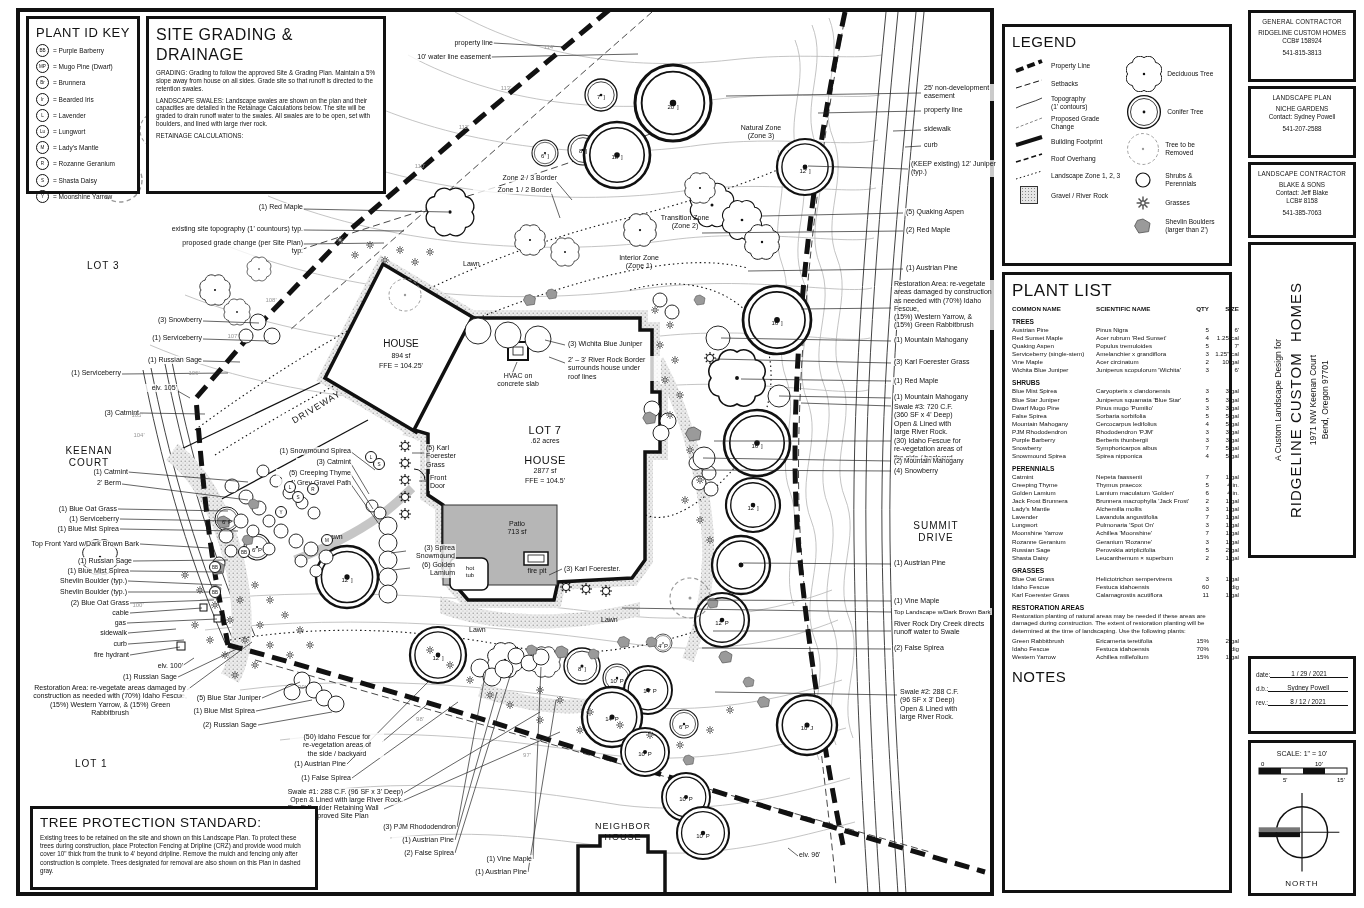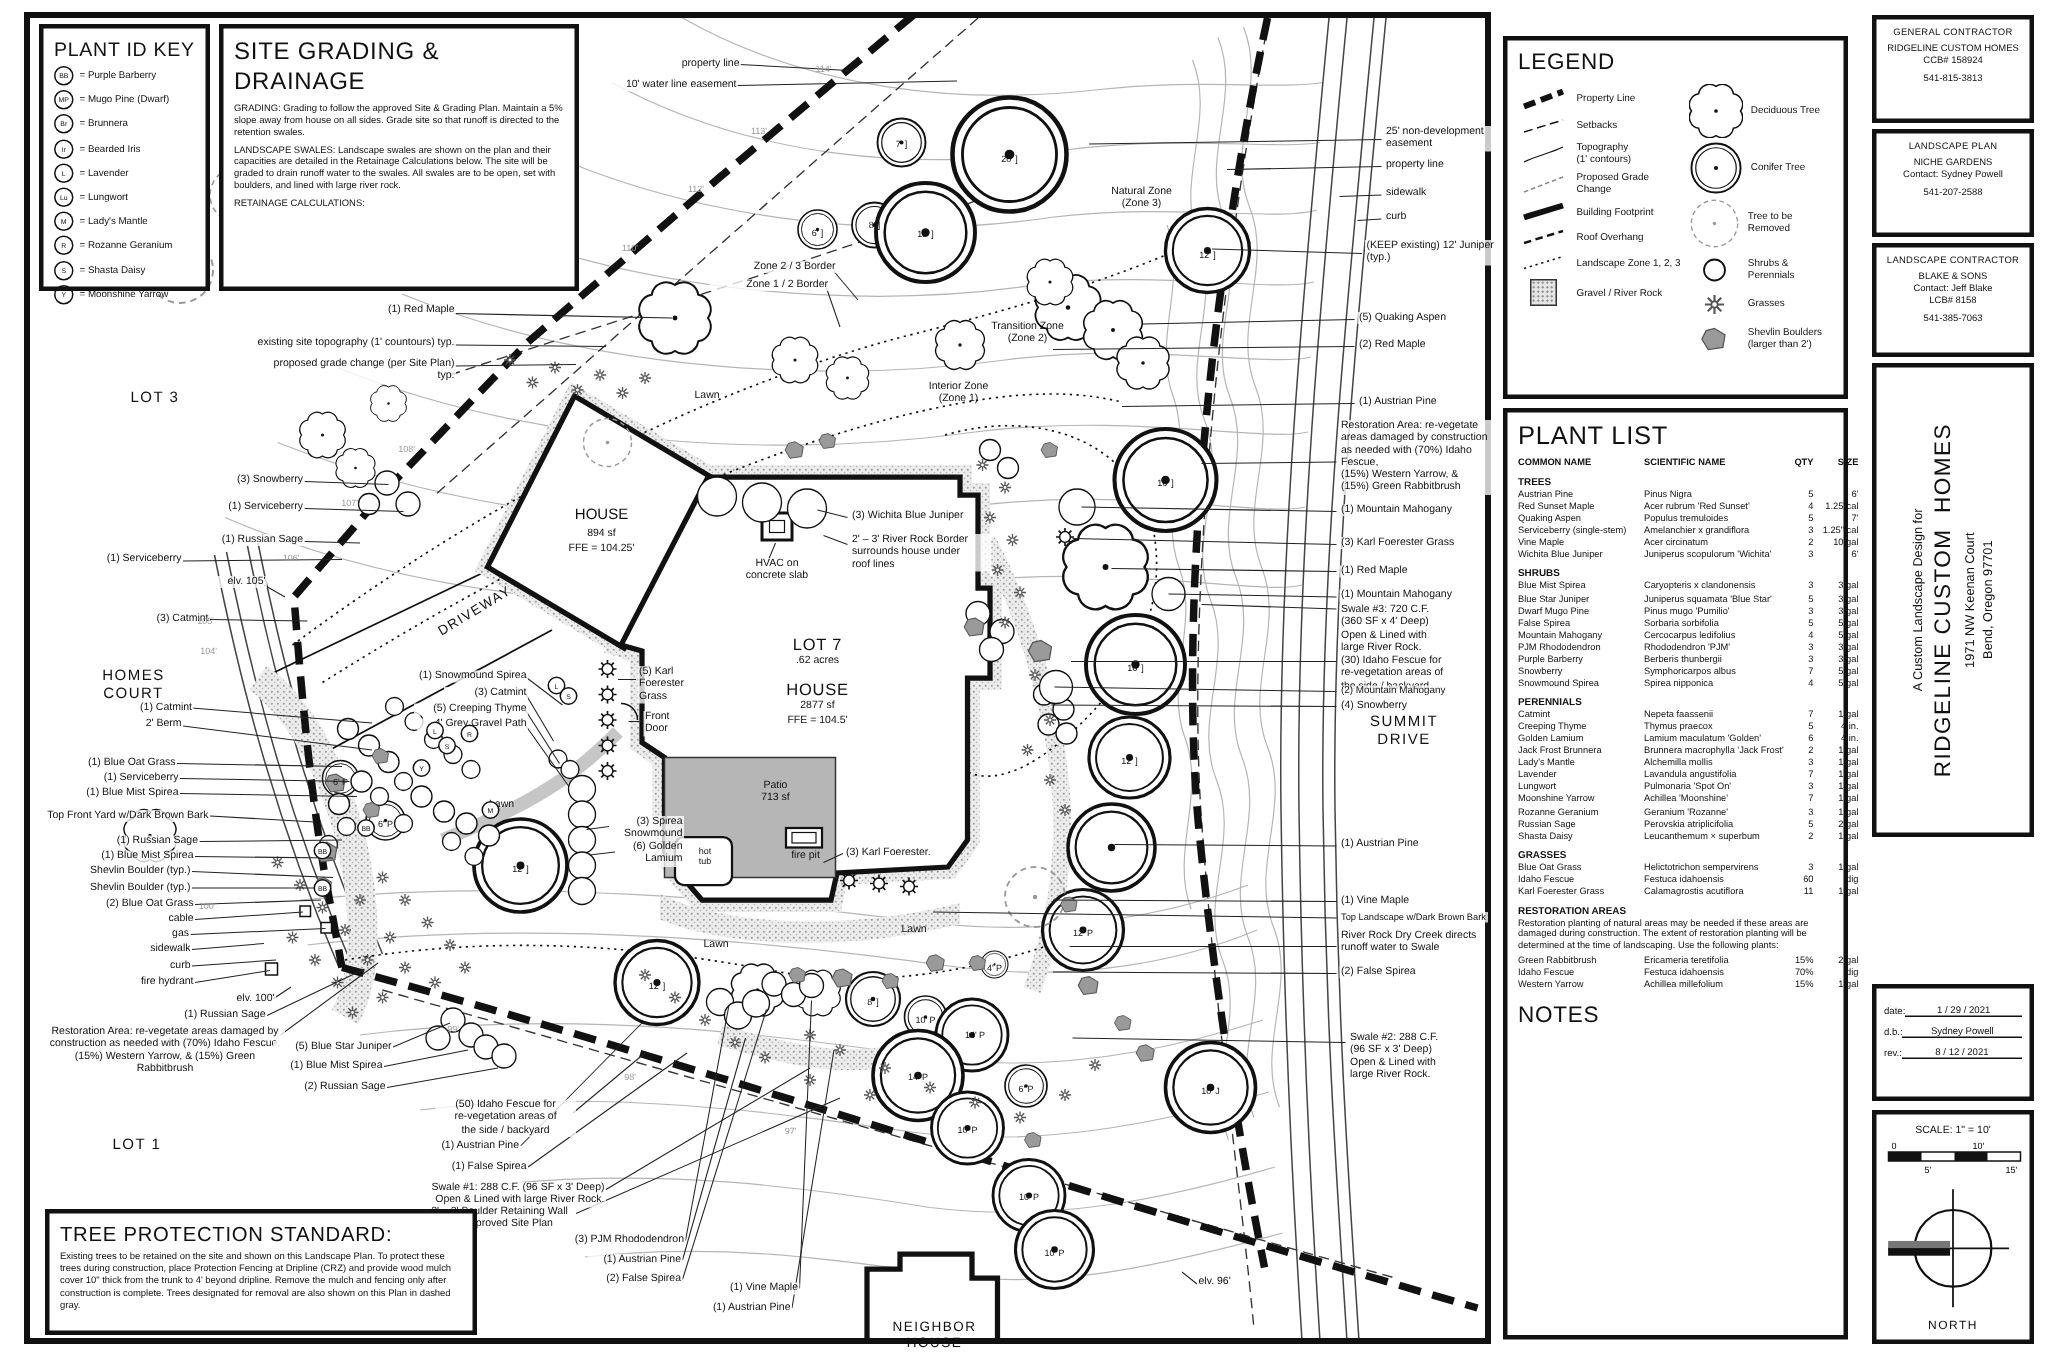--- a/index.html
+++ b/index.html
@@ -500,21 +500,21 @@
     <div class="lbl ra" style="left:170px;top:225px;width:132px">existing site topography (1' countours) typ.</div>
     <div class="lbl ra" style="left:170px;top:239px;width:132px">proposed grade change (per Site Plan) typ.</div>
     <div class="lbl" style="left:462px;top:260px;background:none">Lawn</div>
     <div class="lbl big" style="left:86px;top:260px">LOT 3</div>
     <div class="lbl ra" style="left:123px;top:316px;width:78px">(3) Snowberry</div>
     <div class="lbl ra" style="left:123px;top:334px;width:78px">(1) Serviceberry</div>
     <div class="lbl ra" style="left:123px;top:356px;width:78px">(1) Russian Sage</div>
     <div class="lbl ra" style="left:42px;top:369px;width:78px">(1) Serviceberry</div>
     <div class="lbl ra" style="left:138px;top:384px;width:38px">elv. 105'</div>
     <div class="lbl ra" style="left:85px;top:409px;width:53px">(3) Catmint</div>
-    <div class="lbl big ctr" style="left:55px;top:445px;width:66px">HOMES
+    <div class="lbl big ctr" style="left:55px;top:445px;width:66px">KEENAN
 COURT</div>
     <div class="lbl ra" style="left:75px;top:468px;width:52px">(1) Catmint</div>
     <div class="lbl ra" style="left:82px;top:479px;width:38px">2' Berm</div>
     <div class="lbl ra" style="left:38px;top:505px;width:78px">(1) Blue Oat Grass</div>
     <div class="lbl ra" style="left:40px;top:515px;width:78px">(1) Serviceberry</div>
     <div class="lbl ra" style="left:36px;top:525px;width:82px">(1) Blue Mist Spirea</div>
     <div class="lbl ra" style="left:26px;top:540px;width:112px">Top Front Yard w/Dark Brown Bark</div>
     <div class="lbl ra" style="left:55px;top:557px;width:76px">(1) Russian Sage</div>
     <div class="lbl ra" style="left:48px;top:567px;width:80px">(1) Blue Mist Spirea</div>
     <div class="lbl ra" style="left:42px;top:577px;width:84px">Shevlin Boulder (typ.)</div>
@@ -541,21 +541,21 @@
     <div class="lbl ra" style="left:290px;top:774px;width:60px">(1) False Spirea</div>
     <div class="lbl ra" style="left:262px;top:788px;width:140px">Swale #1: 288 C.F. (96 SF x 3' Deep)
 Open &amp; Lined with large River Rock.</div>
     <div class="lbl ctr" style="left:282px;top:804px;width:100px">2' – 3' Boulder Retaining Wall
 per approved Site Plan</div>
     <div class="lbl ra" style="left:378px;top:823px;width:77px">(3) PJM Rhododendron</div>
     <div class="lbl ra" style="left:392px;top:836px;width:61px">(1) Austrian Pine</div>
     <div class="lbl ra" style="left:396px;top:849px;width:57px">(2) False Spirea</div>
     <div class="lbl ra" style="left:478px;top:855px;width:53px">(1) Vine Maple</div>
     <div class="lbl ra" style="left:466px;top:868px;width:60px">(1) Austrian Pine</div>
-    <div class="lbl big ctr" style="left:588px;top:879px;width:68px;font-size:9px">NEIGHBOR
+    <div class="lbl big ctr" style="left:588px;top:821px;width:68px;font-size:9px">NEIGHBOR
 HOUSE</div>
     <div class="lbl ctr" style="left:368px;top:338px;width:64px;font-size:10px;background:none">HOUSE</div>
     <div class="lbl ctr" style="left:368px;top:352px;width:64px;background:none">894 sf</div>
     <div class="lbl ctr" style="left:368px;top:362px;width:64px;background:none">FFE = 104.25'</div>
     <div class="lbl big" style="left:288px;top:402px;transform:rotate(-31deg);font-size:9px">DRIVEWAY</div>
     <div class="lbl ctr" style="left:492px;top:372px;width:50px">HVAC on
 concrete slab</div>
     <div class="lbl" style="left:567px;top:340px">(3) Wichita Blue Juniper</div>
     <div class="lbl" style="left:567px;top:356px;width:92px">2' – 3' River Rock Border
 surrounds house under
@@ -598,21 +598,21 @@
     <div class="lbl" style="left:893px;top:393px">(1) Mountain Mahogany</div>
     <div class="lbl" style="left:893px;top:403px;width:80px">Swale #3: 720 C.F.
 (360 SF x 4' Deep)
 Open &amp; Lined with
 large River Rock.</div>
     <div class="lbl" style="left:893px;top:437px;width:88px">(30) Idaho Fescue for
 re-vegetation areas of
 the side / backyard</div>
     <div class="lbl" style="left:893px;top:457px;white-space:nowrap;font-size:6.6px">(2) Mountain Mahogany</div>
     <div class="lbl" style="left:893px;top:467px">(4) Snowberry</div>
-    <div class="lbl big ctr" style="left:900px;top:476px;width:70px">SUMMIT
+    <div class="lbl big ctr" style="left:900px;top:520px;width:70px">SUMMIT
 DRIVE</div>
     <div class="lbl" style="left:893px;top:559px">(1) Austrian Pine</div>
     <div class="lbl" style="left:893px;top:597px">(1) Vine Maple</div>
     <div class="lbl" style="left:893px;top:608px;white-space:nowrap;font-size:6.2px">Top Landscape w/Dark Brown Bark</div>
     <div class="lbl" style="left:893px;top:620px;width:95px">River Rock Dry Creek directs
 runoff water to Swale</div>
     <div class="lbl" style="left:893px;top:644px">(2) False Spirea</div>
     <div class="lbl" style="left:899px;top:688px;width:80px">Swale #2: 288 C.F.
 (96 SF x 3' Deep)
 Open &amp; Lined with

